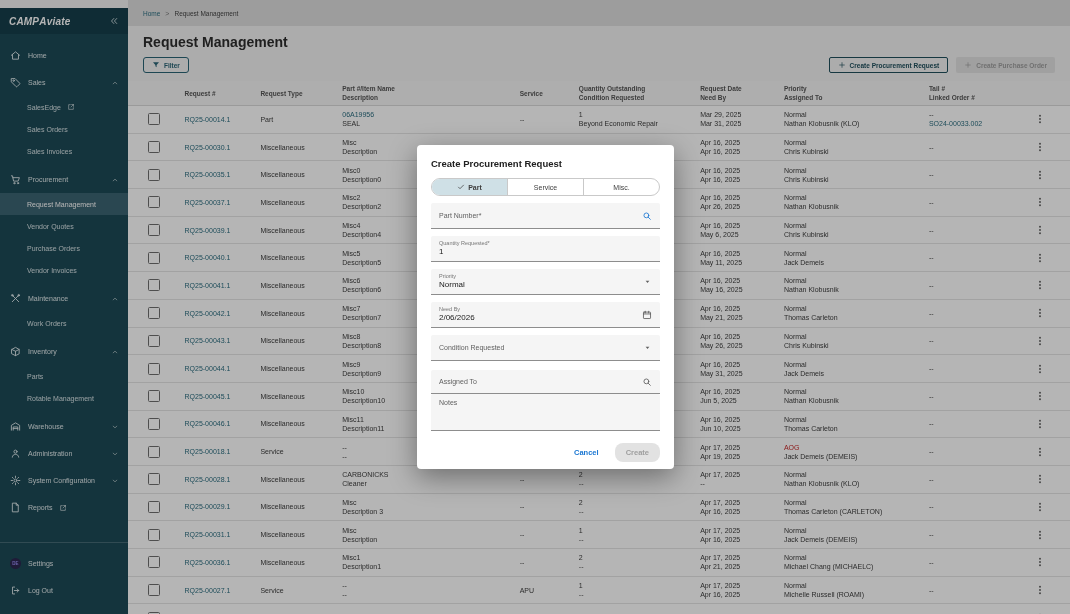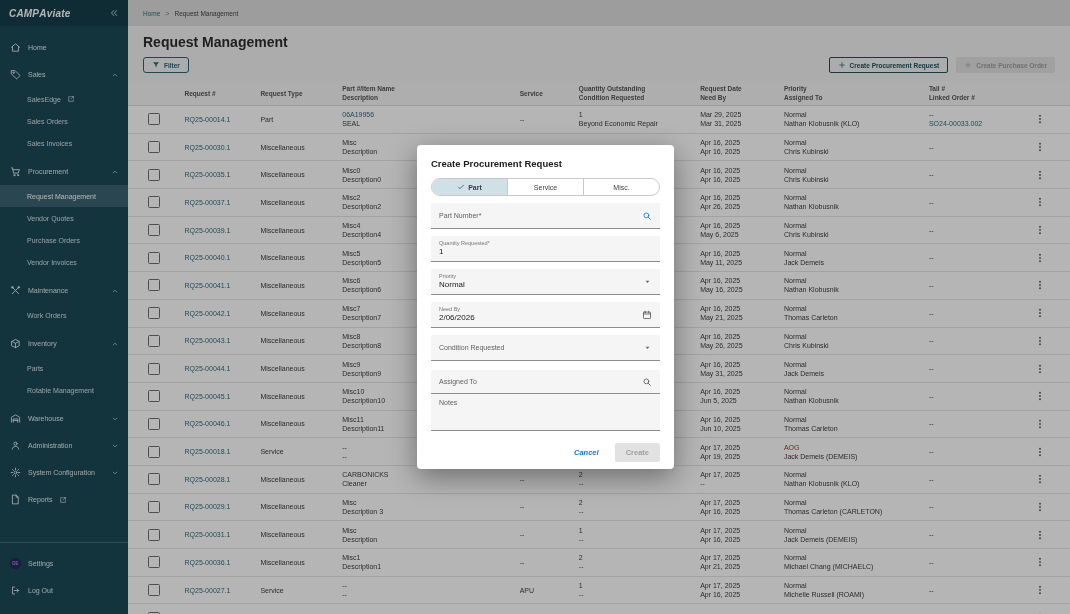--- a/index.html
+++ b/index.html
@@ -1,20 +1,20 @@
 <!DOCTYPE html>
 <html><head>
 <meta charset="utf-8">
 <style>
   * { margin:0; padding:0; box-sizing:border-box; }
   html,body { width:1070px; height:614px; overflow:hidden; }
   body { font-family:"Liberation Sans", sans-serif; position:relative; background:#f2f2f2; }
 
   
-  .sidebar { position:absolute; left:0; top:0; bottom:0; width:128px; background:#1d4a57; z-index:10; color:#e3ecee; display:flex; flex-direction:column; }
+  .sidebar { position:absolute; left:0; top:8px; bottom:0; width:128px; background:#1d4a57; z-index:10; color:#e3ecee; display:flex; flex-direction:column; }
   .brandbar { height:26px; background:#163f4b; display:flex; align-items:center; padding:0 9px; flex:none; }
   .brand { font-style:italic; font-size:10px; color:#fff; letter-spacing:.2px; white-space:nowrap; }
   .brand .b1 { font-weight:800; }
   .brand .b2 { font-weight:600; }
   .collapse { margin-left:auto; width:10px; height:10px; color:#dce7ea; }
   .nav { flex:1; padding-top:8px; overflow:hidden; }
   .nav-item { display:flex; align-items:center; height:27px; padding:0 9px 0 10px; font-size:7px; color:#dfe8ea; white-space:nowrap; }
   .nav-item.after-sub { margin-top:4px; }
   .nav-sub { height:22px; padding-left:27px; color:#d4e0e3; }
   .nav-sub.selected { background:#3c6472; color:#fff; }
@@ -72,22 +72,22 @@
   .field .ph { font-size:7px; color:#5f5f5f; }
   .field .flabel { position:absolute; top:3.5px; left:8px; font-size:5.5px; color:#757575; }
   .field .fval { font-size:8px; color:#212121; margin-top:6px; }
   .ricon { margin-left:auto; width:10px; height:10px; }
   .ricon.blue { color:#1976d2; }
   .ricon.gray { color:#5c5c5c; }
   .ricon.caret { color:#616161; width:9px; height:9px; }
   .field.assigned { margin-top:9px; height:24px; }
   .field.notes { margin-top:0; height:37px; align-items:flex-start; padding-top:5px; }
   .modal-actions { display:flex; justify-content:flex-end; align-items:center; gap:16px; margin-top:12px; }
-  .cancel { color:#1976d2; font-size:7.5px; font-weight:700;font-style:italic; }
-  .create-btn { background:#e2e2e2; color:#9e9e9e; font-size:7.5px; font-weight:700; padding:5px 11px; border-radius:2px; }
+  .cancel { color:#1976d2; font-size:7.5px; font-weight:700; }
+  .create-btn { background:#e2e2e2; color:#9e9e9e; font-size:7.5px; font-weight:700; padding:5px 11px; border-radius:8px; }
 
   [data-icon] svg { width:100%; height:100%; display:block; }
 </style>
 </head>
 <body>
 
 <div class="sidebar">
   <div class="brandbar">
     <span class="brand"><span class="b1">CAMP</span><span class="b2">Aviate</span></span>
     <span class="collapse" data-icon="chevrons-left">

